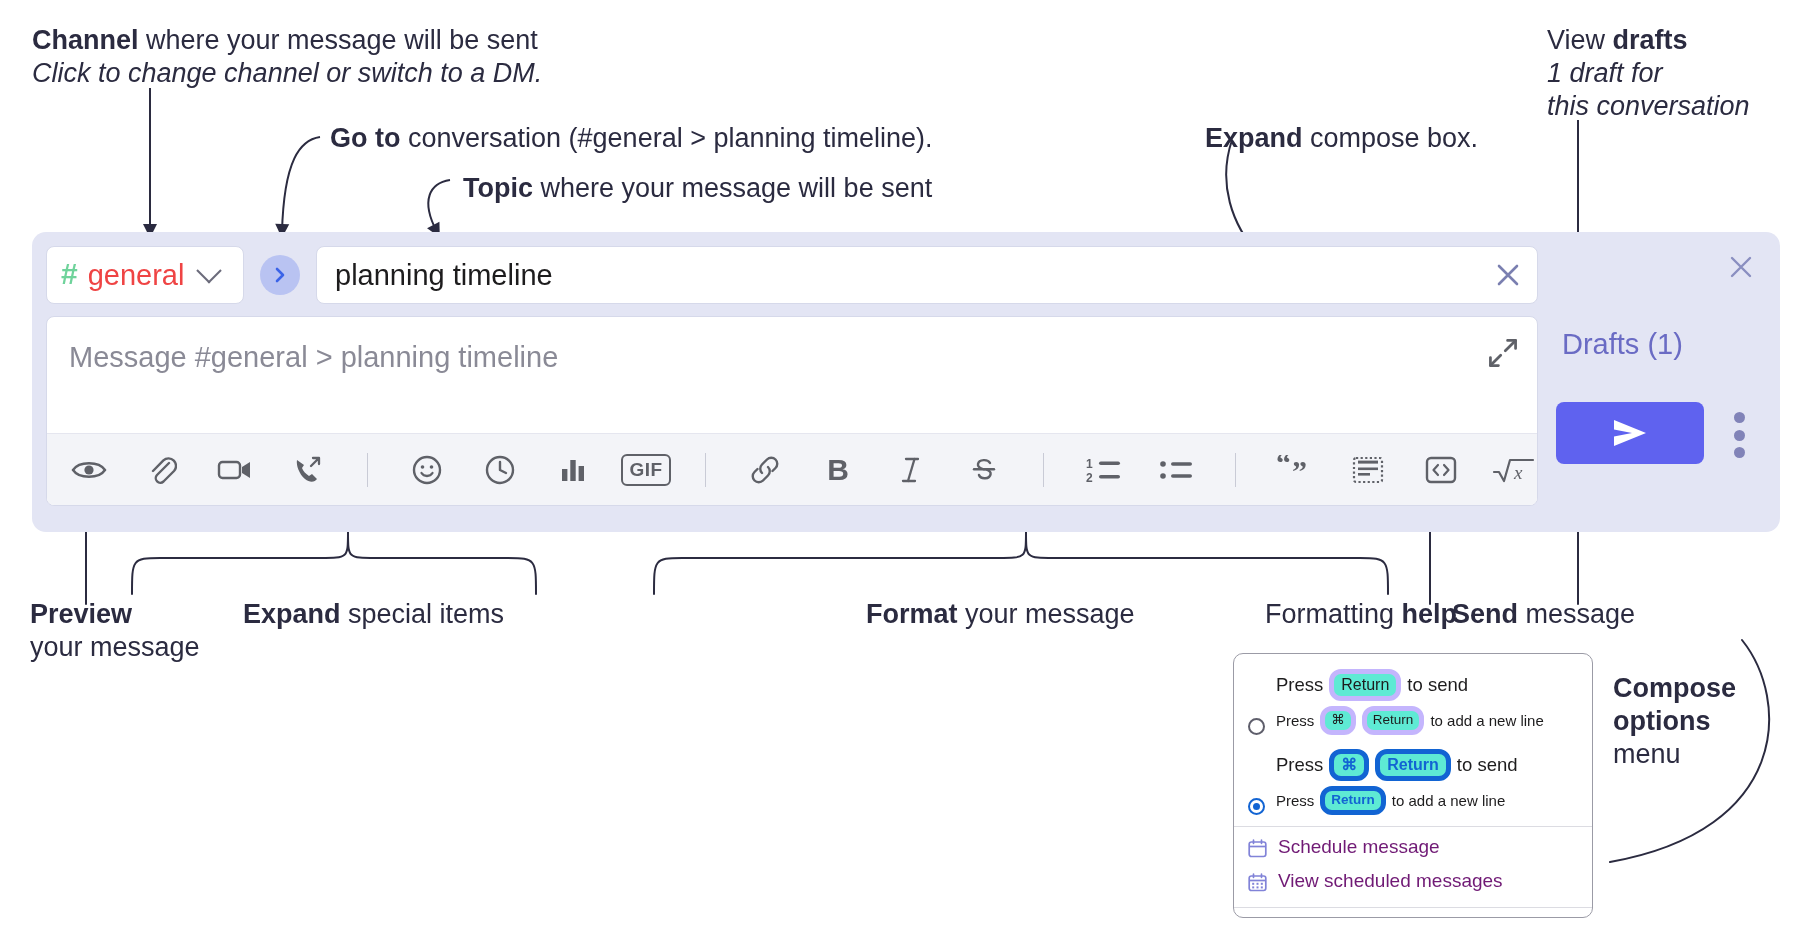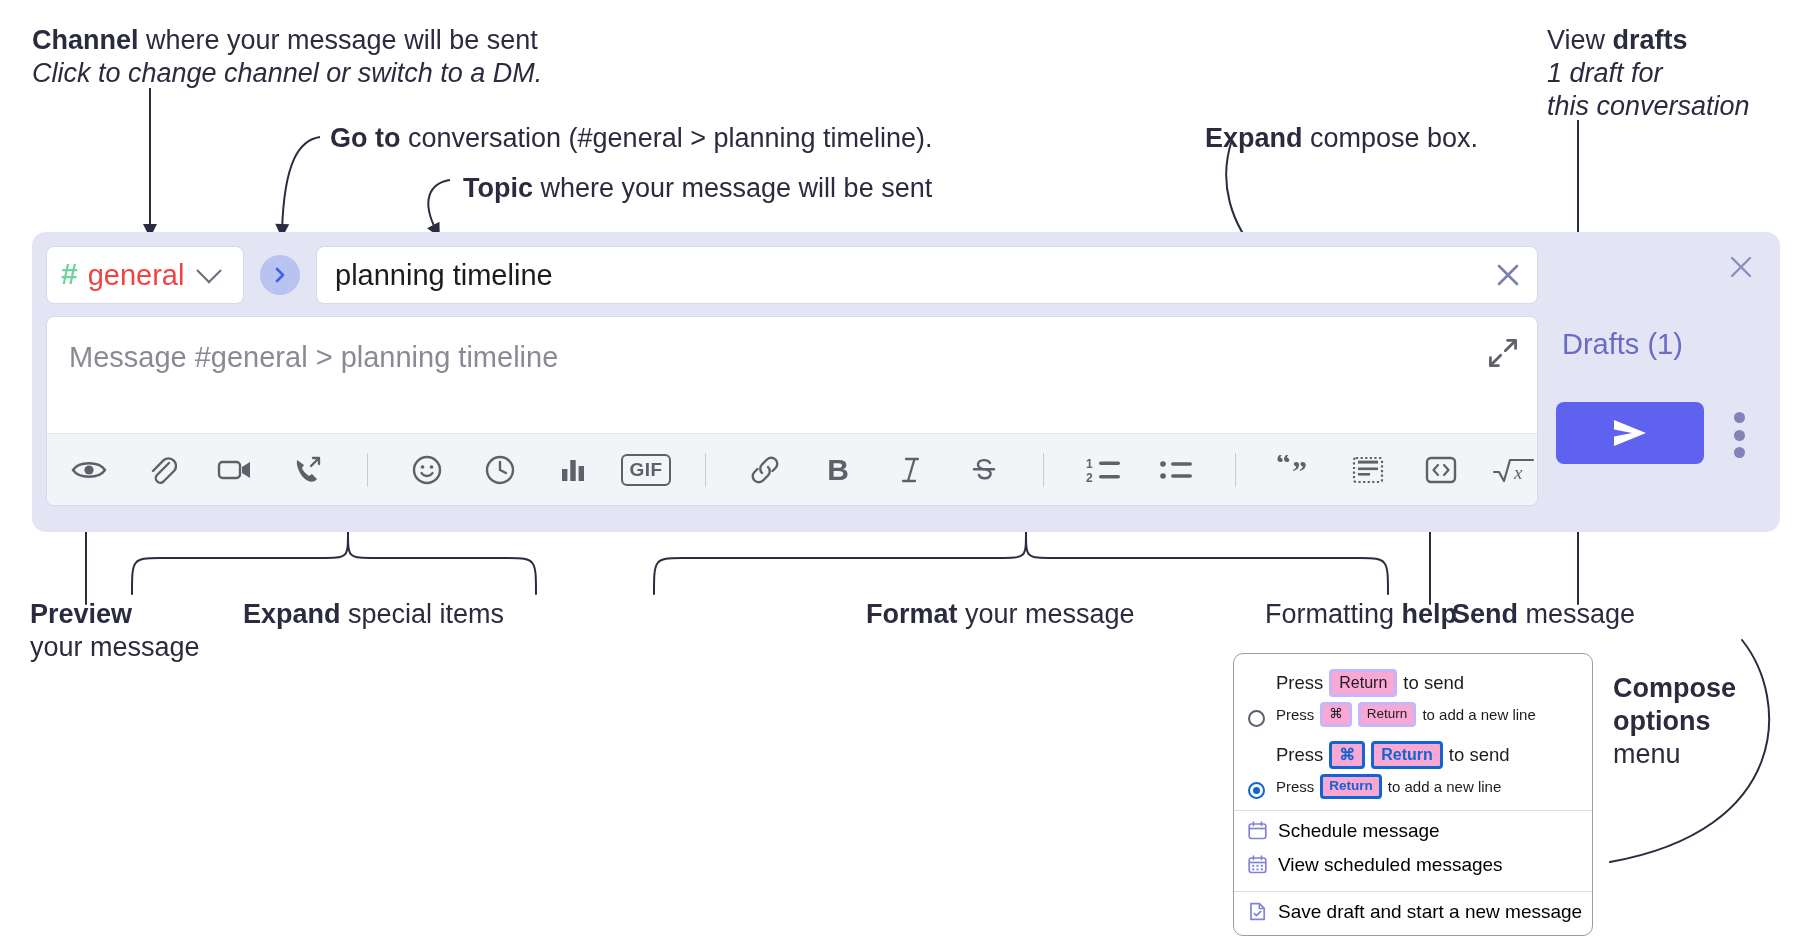--- a/index.html
+++ b/index.html
@@ -273,42 +273,42 @@
   .opt-sub {
     margin-top: 5px;
     font-size: 15px;
     color: #1d1c1d;
     display: flex;
     align-items: center;
     gap: 6px;
     white-space: nowrap;
   }
   .key {
-    border: 3px solid #c4b5fd;
-    border-radius: 4px;
+    border: 5px solid #c4b5fd;
+    border-radius: 12px;
     padding: 1px 7px;
     font-size: 16px;
     line-height: 1.25;
     color: #1d1c1d;
-    background: #f9a8d4;
+    background: #5eead4;
   }
   .opt-sub .key { font-size: 13.5px; padding: 1px 6px; }
   .key.blue { border-color: #1264d3; color: #1264d3; font-weight: 700; }
   .popup-div {
     height: 1px;
     background: #dcdce2;
     margin: 9px 0 3px 0;
   }
   .menu-item {
     display: flex;
-    align-items: center;
+    align-items: flex-end;
     gap: 11px;
     padding: 6px 14px;
     font-size: 19px;
-    color: #000000;
+    color: #701a75;
     cursor: pointer;
     white-space: nowrap;
   }
   .menu-item svg { flex: 0 0 auto; display:block; }
 </style>
 </head>
 <body>
 
 <div id="stage">
 
@@ -665,23 +665,15 @@
           <rect x="4.2" y="13.4" width="2" height="2"></rect>
             <rect x="8.5" y="13.4" width="2" height="2"></rect>
           <rect x="12.8" y="13.4" width="2" height="2"></rect>
         </g>
       </svg>
       <span>View scheduled messages</span>
     </div>
 
     <div class="popup-div"></div>
 
-    <div class="menu-item">
-      <svg width="19" height="19" viewBox="0 0 19 19">
-        <path d="M3 1.6 L11.5 1.6 L16.2 6.3 L16.2 17.4 L3 17.4 Z" fill="none" stroke="#8183d8" stroke-width="1.7" stroke-linejoin="round"></path>
-        <path d="M11.3 1.8 L11.3 6.4 L16 6.4" fill="none" stroke="#8183d8" stroke-width="1.5"></path>
-        <path d="M6.2 11.5 L8.4 13.7 L12.8 9.3" fill="none" stroke="#8183d8" stroke-width="1.7" stroke-linecap="round" stroke-linejoin="round"></path>
-      </svg>
-      <span>Save draft and start a new message</span>
-    </div>
   </div>
 
 </div>
 
 </body></html>

